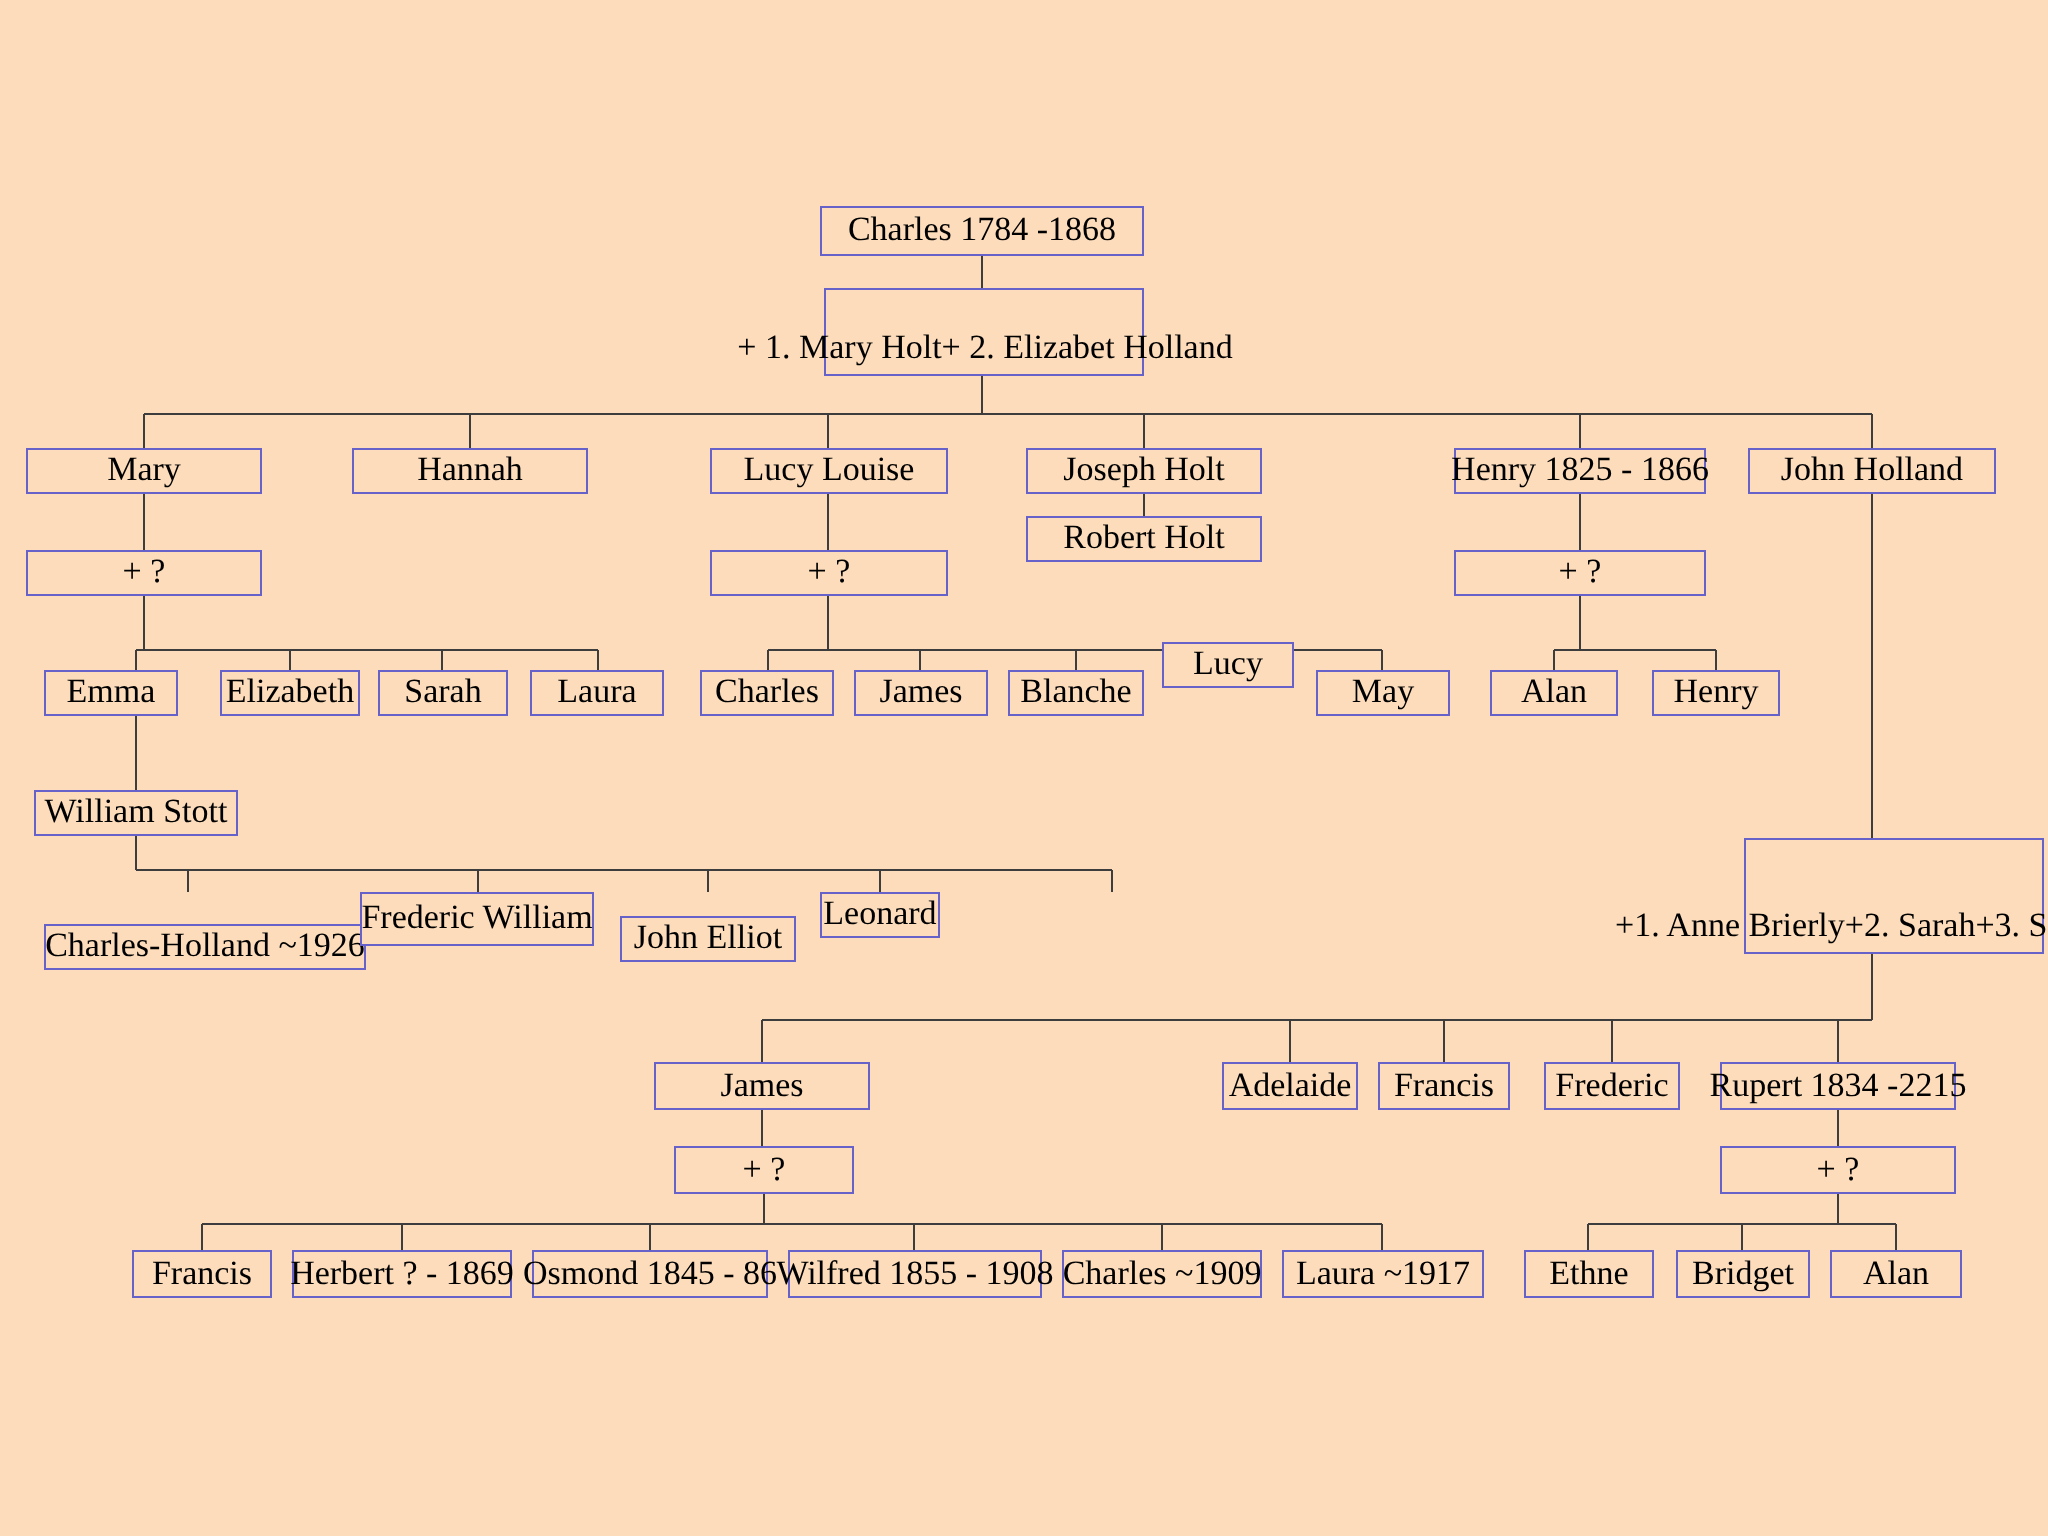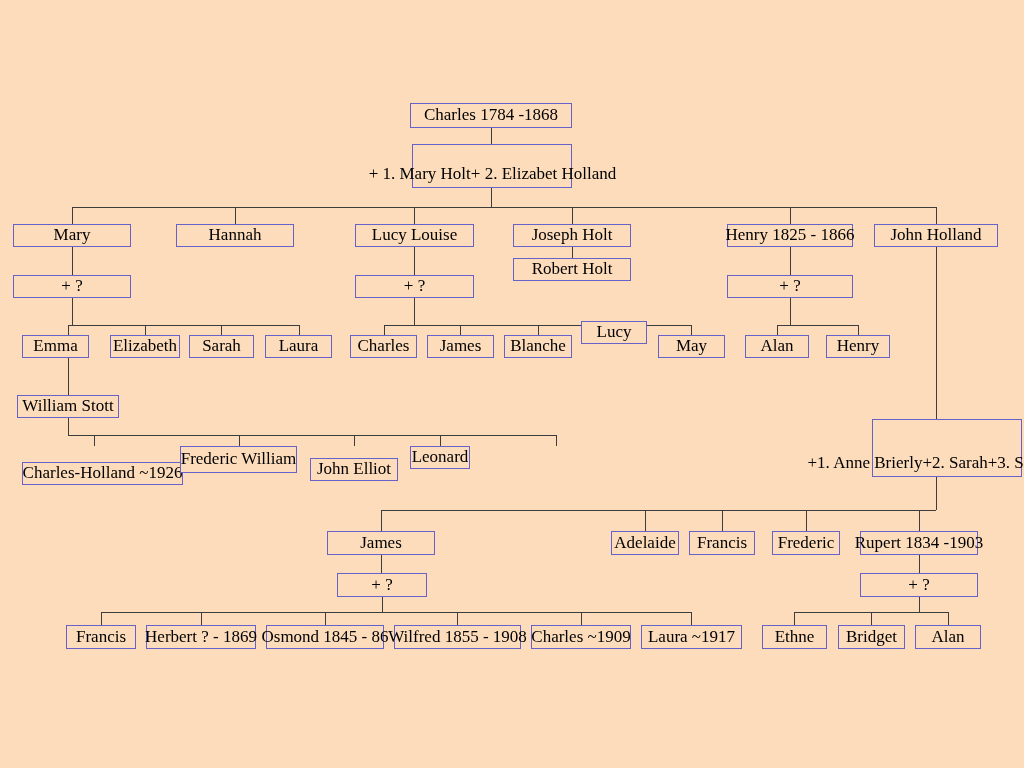--- a/index.html
+++ b/index.html
@@ -149,21 +149,21 @@
   <div class="node" style="left:17px;top:395px;width:102px;height:23px">William Stott</div>
 
   <div class="node" style="left:327px;top:531px;width:108px;height:24px">James</div>
 
   <div class="node" style="left:611px;top:531px;width:68px;height:24px">Adelaide</div>
 
   <div class="node" style="left:689px;top:531px;width:66px;height:24px">Francis</div>
 
   <div class="node" style="left:772px;top:531px;width:68px;height:24px">Frederic</div>
 
-  <div class="node" style="left:860px;top:531px;width:118px;height:24px">Rupert 1834 -1903</div>
+  <div class="node" style="left:860px;top:531px;width:118px;height:24px">Rupert 1834 -2215</div>
 
   <div class="node" style="left:337px;top:573px;width:90px;height:24px">+ ?</div>
 
   <div class="node" style="left:860px;top:573px;width:118px;height:24px">+ ?</div>
 
   <div class="node" style="left:22px;top:462px;width:161px;height:23px">Charles-Holland ~1926</div>
 
   <div class="node" style="left:180px;top:446px;width:117px;height:27px">Frederic William</div>
 
   <div class="node" style="left:310px;top:458px;width:88px;height:23px">John Elliot</div>

